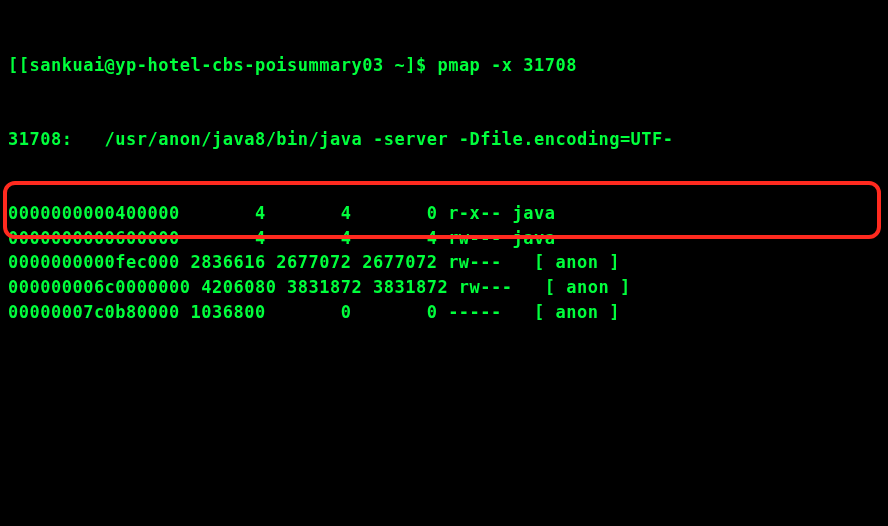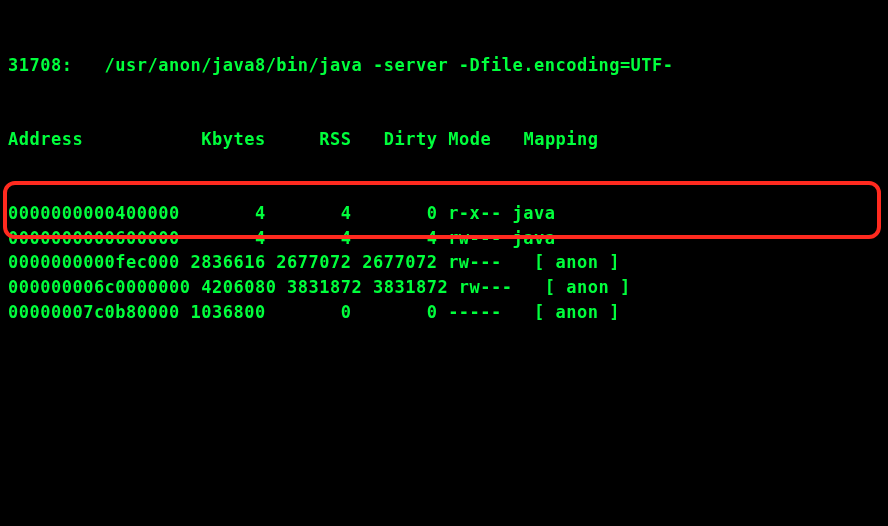--- a/index.html
+++ b/index.html
@@ -36,18 +36,18 @@
       border-radius: 12px;
       pointer-events: none;
       box-sizing: border-box;
     }
     span { white-space: pre; }
   </style>
 </head>
 <body>
 
 <div class="terminal">
+  <div class="prompt-line"><span>[[sankuai@yp-hotel-cbs-poisummary03 ~]$ </span><span>pmap -x 31708</span></div>
   <div class="cmd-line">31708:   /usr/anon/java8/bin/java -server -Dfile.encoding=UTF-</div>
-  <div class="header-line"><span>Address</span><span>           </span><span>Kbytes</span><span>     </span><span>RSS</span><span>   </span><span>Dirty</span><span> </span><span>Mode</span><span>   </span><span>Mapping</span></div>
   <div id="rows"><div class="row">0000000000400000       4       4       0 r-x-- java</div><div class="row">0000000000600000       4       4       4 rw--- java</div><div class="row">0000000000fec000 2836616 2677072 2677072 rw---   [ anon ]</div><div class="row">000000006c0000000 4206080 3831872 3831872 rw---   [ anon ]</div><div class="row">00000007c0b80000 1036800       0       0 -----   [ anon ]</div></div>
 </div>
 
 <div class="highlight"></div>
 
 </body></html>

